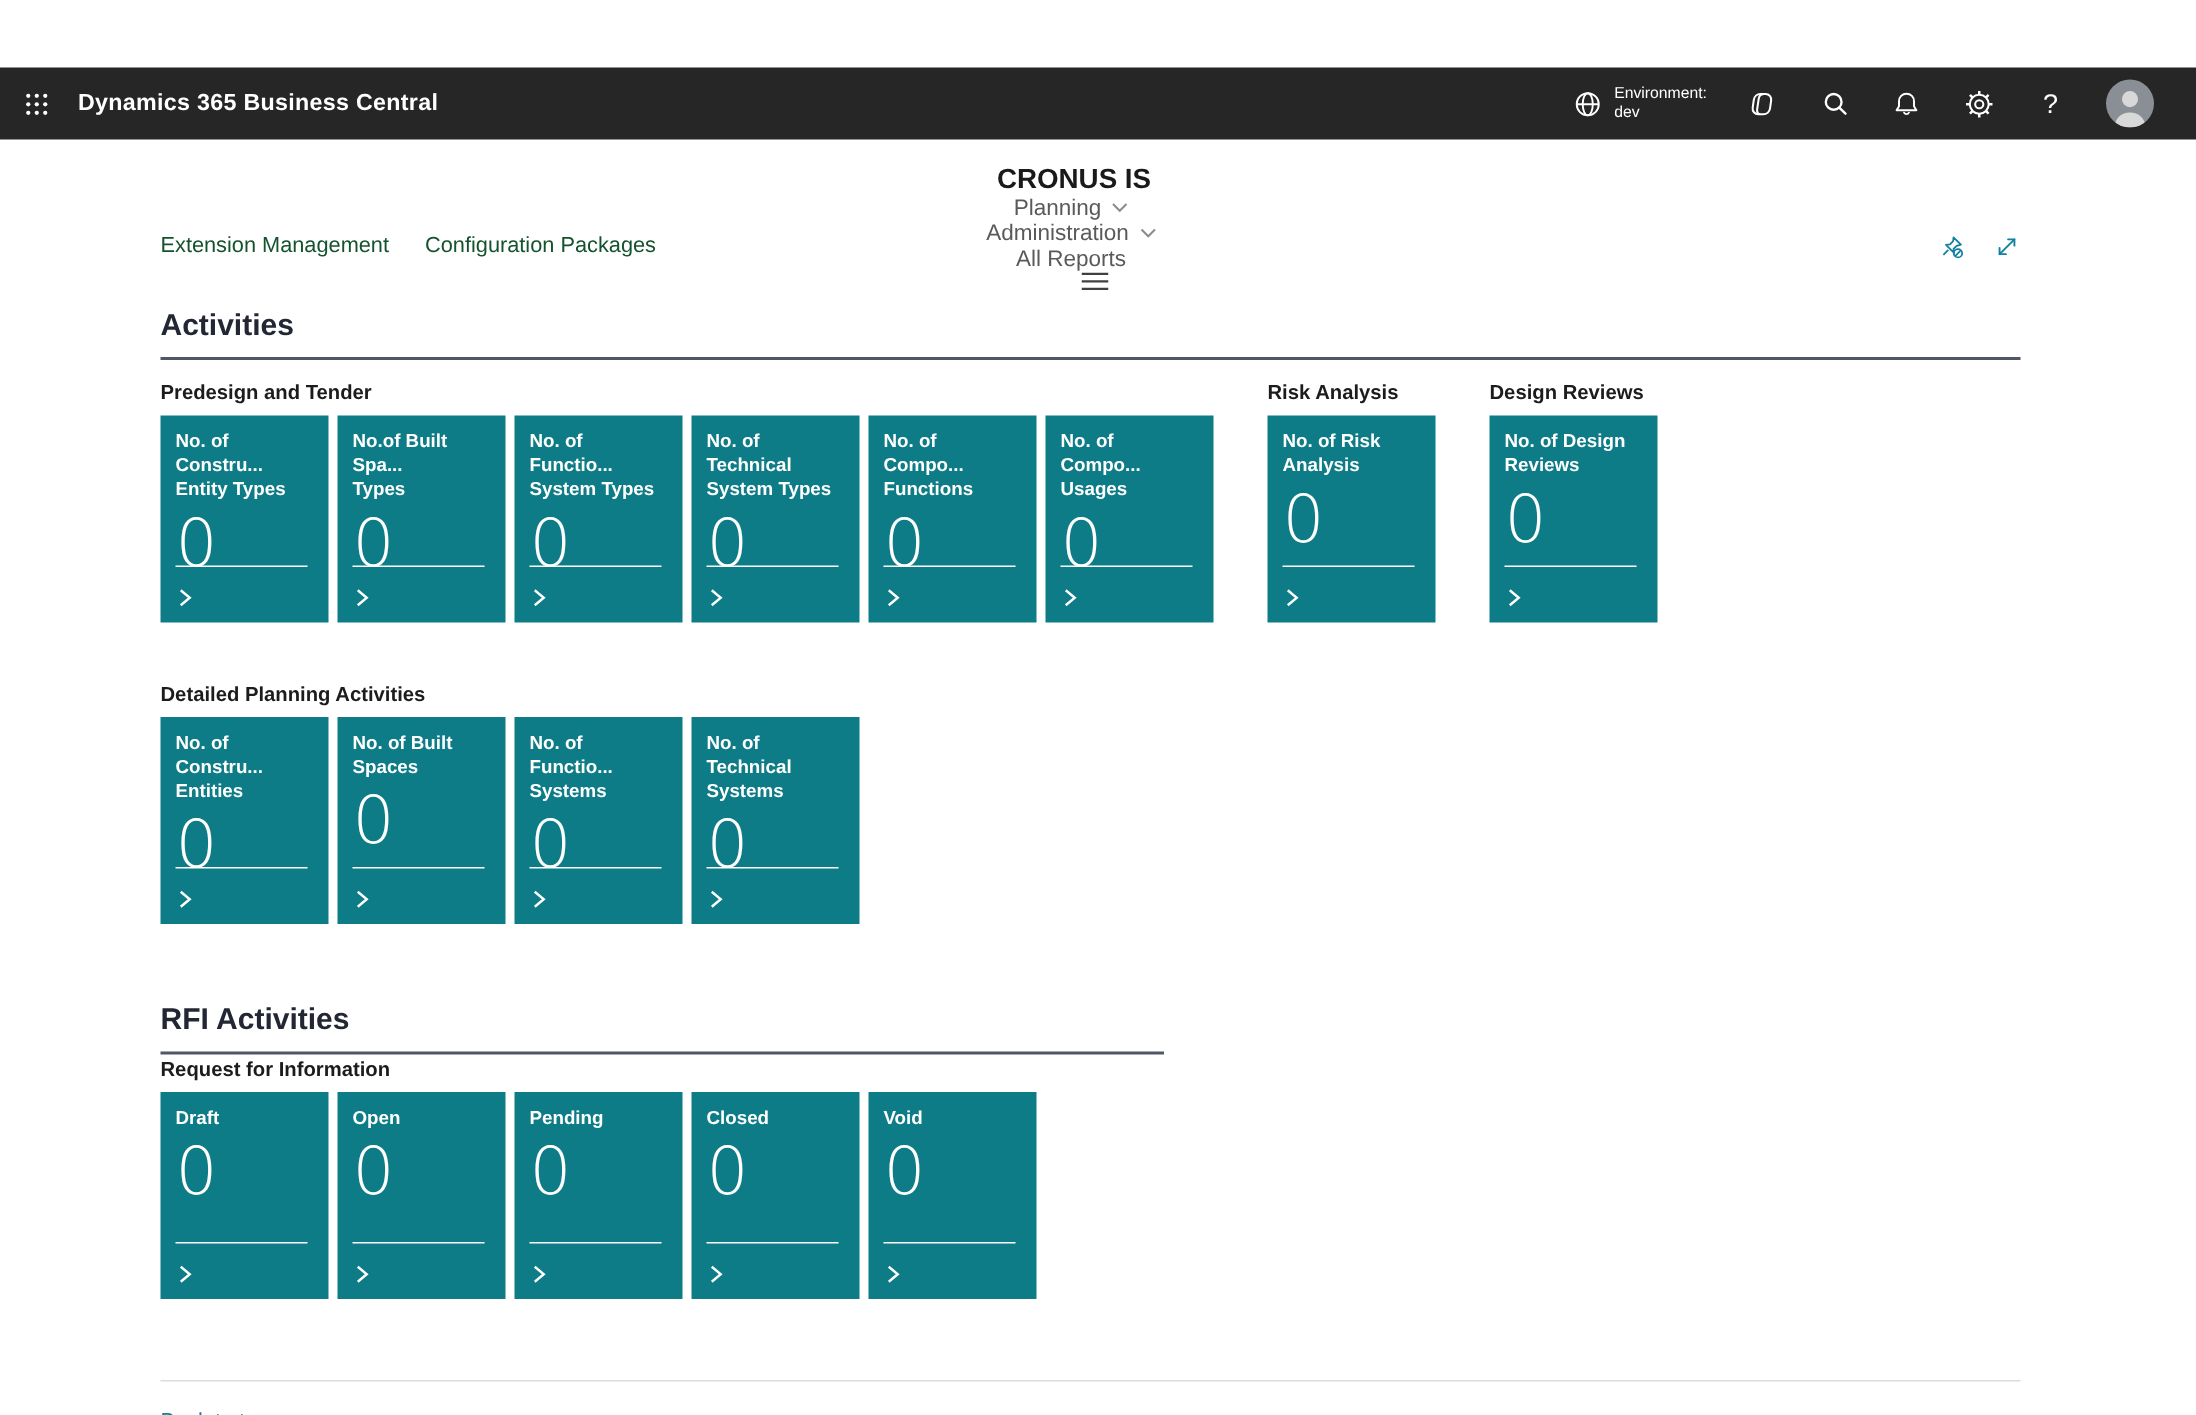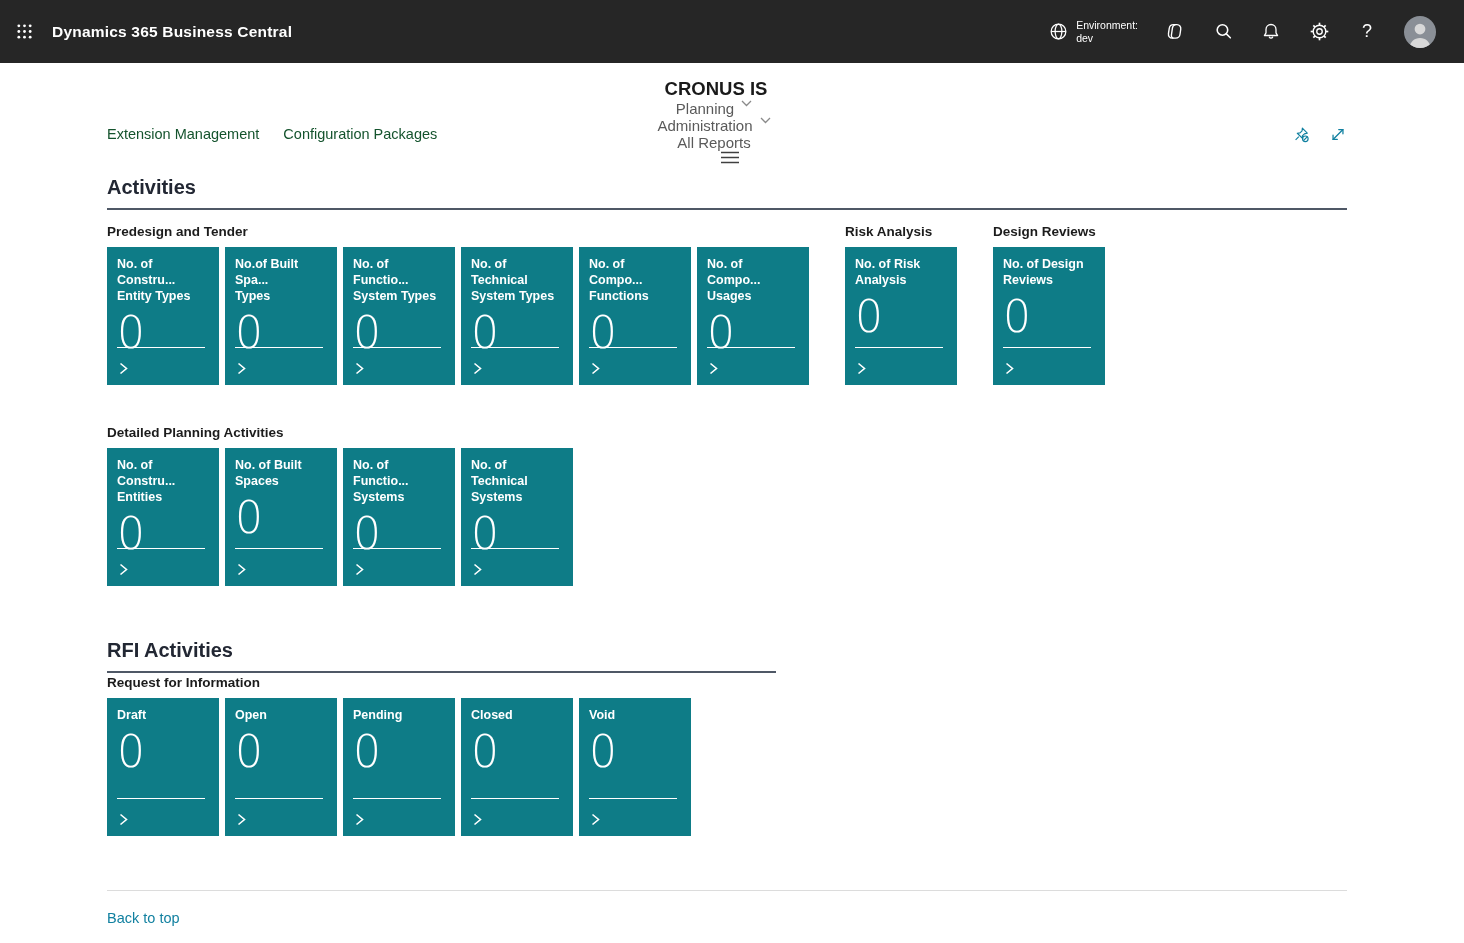--- a/index.html
+++ b/index.html
@@ -1,37 +1,37 @@
 <!DOCTYPE html>
 <html><head>
 <meta charset="utf-8">
 <style>
   * { margin:0; padding:0; box-sizing:border-box; }
   html,body { width:1464px; min-height:943px; background:#ffffff;
     font-family:"Liberation Sans", sans-serif; -webkit-font-smoothing:antialiased; }
 
   
-  .topbar { height:63px; background:#262626; display:flex; align-items:center; color:#fff; }
+  .topbar { height:48px; background:#262626; display:flex; align-items:center; color:#fff;margin-top:45px; }
   .waffle-btn { width:48px; height:48px; display:flex; align-items:center; justify-content:center; cursor:pointer; }
   .app-title { font-size:15.5px; font-weight:700; margin-left:4px; letter-spacing:.2px; cursor:pointer; }
   .topbar-right { margin-left:auto; display:flex; align-items:center; gap:26px; padding-right:28px; }
   .env { display:flex; align-items:center; gap:7px; cursor:pointer; }
   .env-text { font-size:10.5px; line-height:13px; color:#fff; }
   .tb-icon { width:22px; height:22px; display:flex; align-items:center; justify-content:center; cursor:pointer; }
   .help-q { font-size:18px; font-weight:400; color:#fff; cursor:pointer; }
   .avatar { width:32px; height:32px; border-radius:50%; background:#8a8f96; overflow:hidden;
     display:flex; align-items:flex-end; justify-content:center; cursor:pointer; }
 
   
   .content { padding:0 117px 0 107px; }
 
   .nav-row { margin-top:15px; height:34px; display:flex; align-items:center;flex-direction:column; }
   .company { font-size:18.5px; font-weight:700; color:#1a1a1a; margin-right:22px; cursor:pointer; white-space:nowrap; }
   .vsep { width:1px; height:28px; background:#d6d6d6; margin-right:22px; }
-  .nav-item { display:flex; gap:7px; font-size:15px; color:#5a5a5a;
+  .nav-item { display:flex; align-items:center; gap:7px; font-size:15px; color:#5a5a5a;
     margin-right:26px; cursor:pointer; white-space:nowrap; }
   .burger { margin-left:6px; cursor:pointer; display:flex; align-items:center; }
 
   .subnav { margin-top:13px; display:flex; align-items:center; }
   .subnav-links { display:flex; gap:24px; }
   .link { font-size:14.5px; color:#14532d; cursor:pointer; white-space:nowrap; }
   .subnav-icons { margin-left:auto; display:flex; gap:19px; align-items:center; }
   .teal-icon { width:18px; height:18px; cursor:pointer; display:flex; }
 
   .section { margin-top:33px; }

